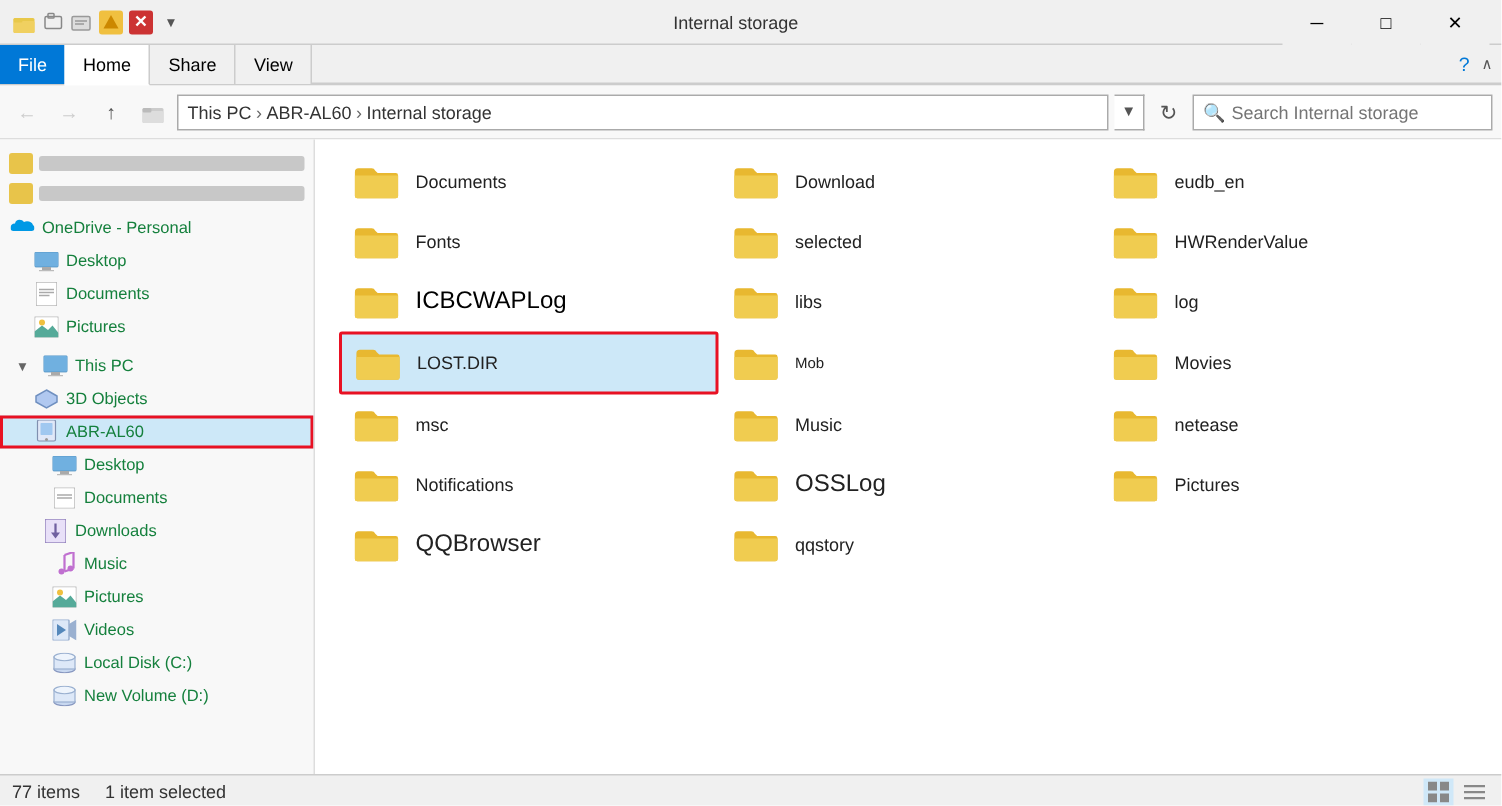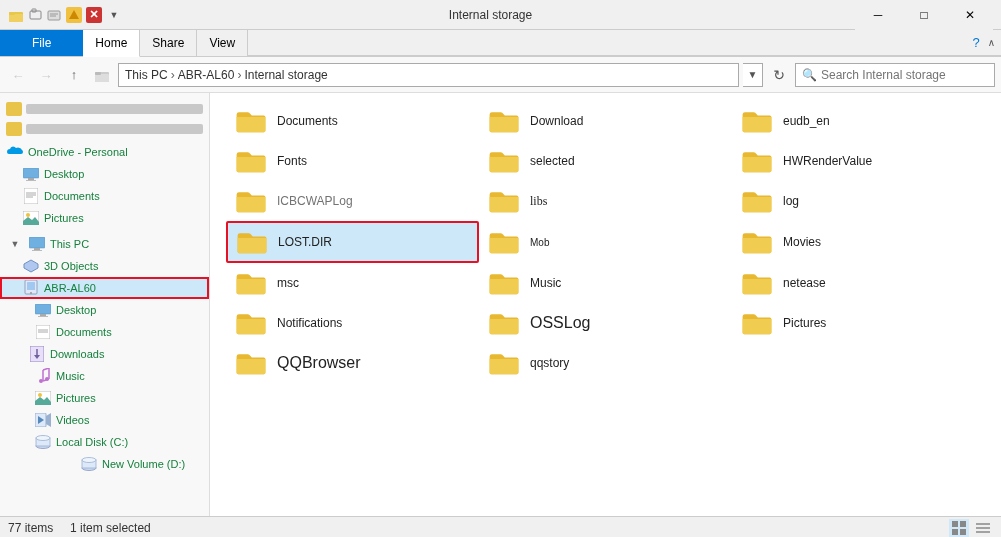--- a/index.html
+++ b/index.html
@@ -27,21 +27,21 @@
     
     .ribbon { background: #f0f0f0; border-bottom: 1px solid #ccc; }
     .ribbon-tabs { display: flex; height: 26px; }
     .ribbon-tab {
       padding: 0 12px;
       display: flex; align-items: center;
       font-size: 12px; cursor: pointer;
       border-right: 1px solid #ccc;
     }
     .ribbon-tab.active { background: #fff; border-bottom: 1px solid #fff; margin-bottom: -1px; }
-    .ribbon-tab:first-child { background: #0078d7; color: #fff; border: none; padding: 0 32px; }
+    .ribbon-tab:first-child { background: #0078d7; color: #fff; border: none; padding: 0 12px; }
 
     
     .address-bar {
       height: 36px;
       background: #f8f8f8;
       display: flex;
       align-items: center;
       padding: 0 6px;
       border-bottom: 1px solid #ddd;
       gap: 4px;
@@ -398,21 +398,21 @@
     <div class="sidebar-item" style="padding-left:34px;">
       <div class="sidebar-icon">
         <svg width="16" height="14" viewBox="0 0 16 14">
             <ellipse cx="8" cy="11" rx="7" ry="2.5" fill="#c8d8f0" stroke="#8898c0" stroke-width="0.8"></ellipse>
             <rect x="1" y="3" width="14" height="8" fill="#dde8f8" stroke="#9ab0d0" stroke-width="0.8"></rect>
             <ellipse cx="8" cy="3" rx="7" ry="2.5" fill="#eef4fc" stroke="#9ab0d0" stroke-width="0.8"></ellipse>
           </svg>
       </div>
       <span class="sidebar-label">Local Disk (C:)</span>
     </div>
-    <div class="sidebar-item" style="padding-left:34px;margin-left:46px;">
+    <div class="sidebar-item" style="padding-left:34px;">
       <div class="sidebar-icon">
         <svg width="16" height="14" viewBox="0 0 16 14">
             <ellipse cx="8" cy="11" rx="7" ry="2.5" fill="#c8d8f0" stroke="#8898c0" stroke-width="0.8"></ellipse>
             <rect x="1" y="3" width="14" height="8" fill="#dde8f8" stroke="#9ab0d0" stroke-width="0.8"></rect>
             <ellipse cx="8" cy="3" rx="7" ry="2.5" fill="#eef4fc" stroke="#9ab0d0" stroke-width="0.8"></ellipse>
           </svg>
       </div>
       <span class="sidebar-label">New Volume (D:)</span>
     </div>
   </div>
@@ -475,30 +475,30 @@
     </div>
     <span style="font-size:12px;color:#222;">HWRenderValue</span>
   </div>
           <div class="folder-item">
     <div style="flex-shrink:0;margin-right:6px;width:36px;height:28px;">
       <svg class="folder-svg" viewBox="0 0 40 32" xmlns="http://www.w3.org/2000/svg">
     <path d="M2,8 Q2,5 5,5 L16,5 Q18,5 19,7 L21,9 L36,9 Q38,9 38,11 L38,28 Q38,30 36,30 L4,30 Q2,30 2,28 Z" fill="#e8b830"></path>
     <path d="M2,11 L38,11 L38,28 Q38,30 36,30 L4,30 Q2,30 2,28 Z" fill="#f0cc50"></path>
   </svg>
     </div>
-    <span style="font-size:12px;color:#737373;">ICBCWAPLog</span>
-  </div>
-          <div class="folder-item">
-    <div style="flex-shrink:0;margin-right:6px;width:36px;height:28px;">
-      <svg class="folder-svg" viewBox="0 0 40 32" xmlns="http://www.w3.org/2000/svg">
-    <path d="M2,8 Q2,5 5,5 L16,5 Q18,5 19,7 L21,9 L36,9 Q38,9 38,11 L38,28 Q38,30 36,30 L4,30 Q2,30 2,28 Z" fill="#e8b830"></path>
-    <path d="M2,11 L38,11 L38,28 Q38,30 36,30 L4,30 Q2,30 2,28 Z" fill="#f0cc50"></path>
-  </svg>
-    </div>
-    <span style="font-size:12px;color:#222;font-family:Liberation Serif, serif;">libs</span>
+    <span style="font-size:16px;color:#000000;">ICBCWAPLog</span>
+  </div>
+          <div class="folder-item">
+    <div style="flex-shrink:0;margin-right:6px;width:36px;height:28px;">
+      <svg class="folder-svg" viewBox="0 0 40 32" xmlns="http://www.w3.org/2000/svg">
+    <path d="M2,8 Q2,5 5,5 L16,5 Q18,5 19,7 L21,9 L36,9 Q38,9 38,11 L38,28 Q38,30 36,30 L4,30 Q2,30 2,28 Z" fill="#e8b830"></path>
+    <path d="M2,11 L38,11 L38,28 Q38,30 36,30 L4,30 Q2,30 2,28 Z" fill="#f0cc50"></path>
+  </svg>
+    </div>
+    <span style="font-size:12px;color:#222;">libs</span>
   </div>
           <div class="folder-item">
     <div style="flex-shrink:0;margin-right:6px;width:36px;height:28px;">
       <svg class="folder-svg" viewBox="0 0 40 32" xmlns="http://www.w3.org/2000/svg">
     <path d="M2,8 Q2,5 5,5 L16,5 Q18,5 19,7 L21,9 L36,9 Q38,9 38,11 L38,28 Q38,30 36,30 L4,30 Q2,30 2,28 Z" fill="#e8b830"></path>
     <path d="M2,11 L38,11 L38,28 Q38,30 36,30 L4,30 Q2,30 2,28 Z" fill="#f0cc50"></path>
   </svg>
     </div>
     <span style="font-size:12px;color:#222;">log</span>
   </div>

